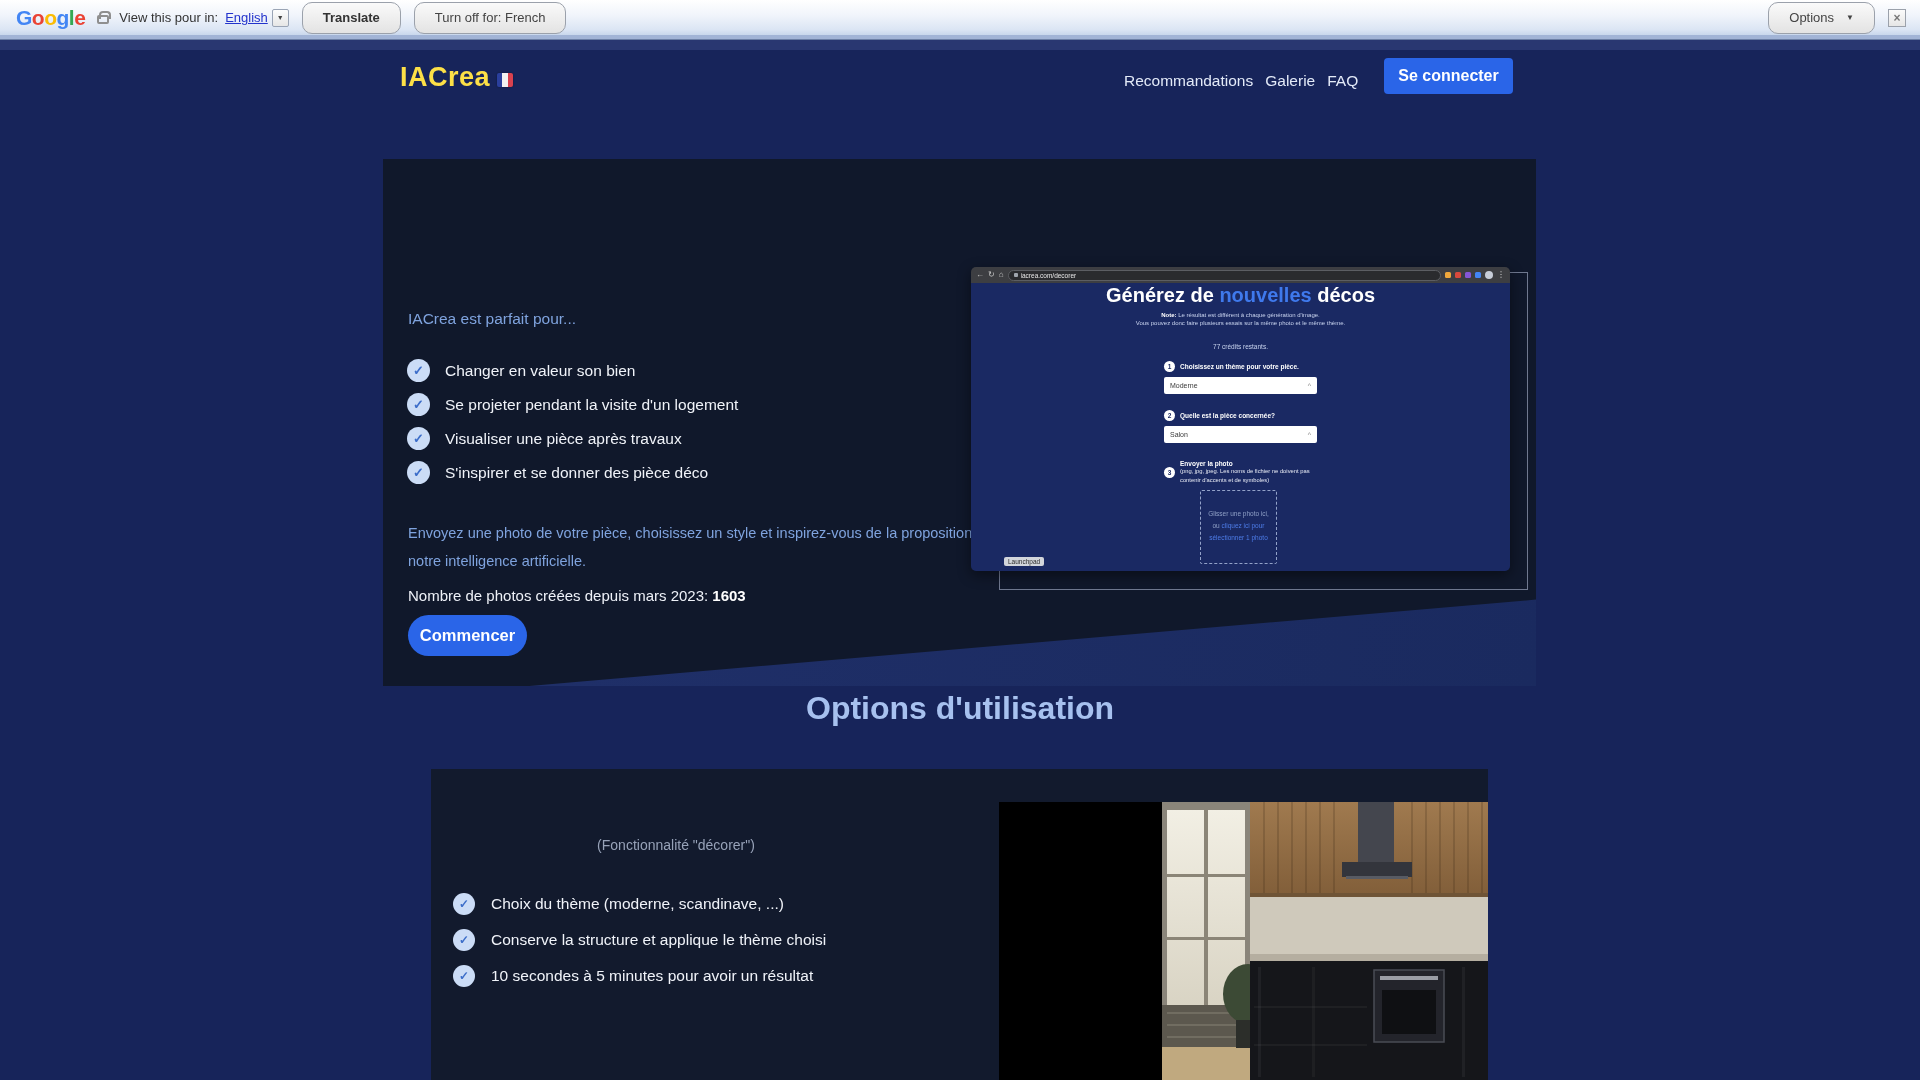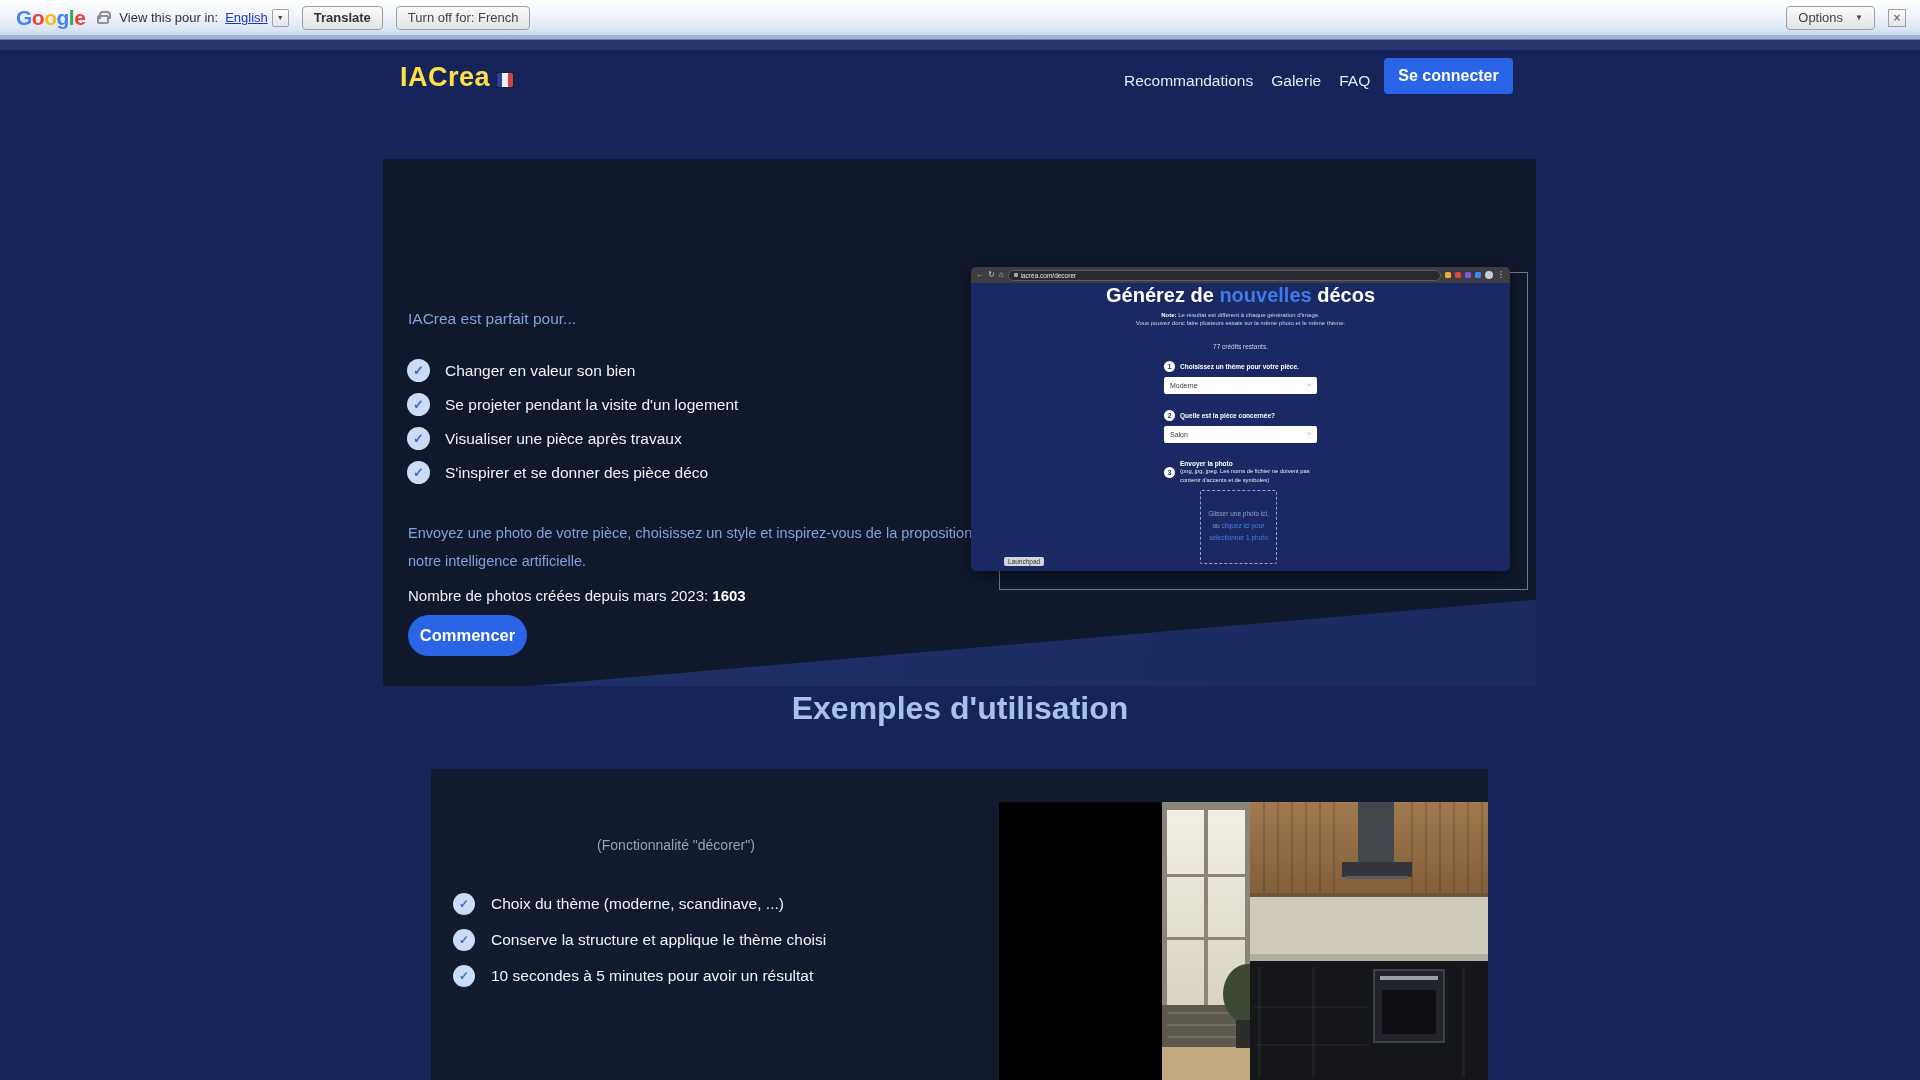--- a/index.html
+++ b/index.html
@@ -19,35 +19,35 @@
     display:flex; align-items:center; padding:0 10px; z-index:60;
   }
   .glogo { font-size:21px; font-weight:bold; letter-spacing:-0.5px; margin:0 10px 0 6px; display:flex; }
   .gt-lock { width:12px; height:9px; border:2px solid #8f8f8f; border-radius:2px; position:relative; margin:4px 10px 0 2px; }
   .gt-lock::before { content:""; position:absolute; width:8px; height:6px; border:2px solid #8f8f8f; border-bottom:none; border-radius:4px 4px 0 0; top:-6px; left:0; }
   .gt-label { font-size:13px; color:#333; margin-right:7px; }
   .gt-lang { font-size:13px; color:#2333cc; text-decoration:underline; cursor:pointer; }
   .gt-langbtn { width:17px; height:18px; margin-left:4px; border:1px solid #9aa4b5; border-radius:2px;
     background:linear-gradient(#fdfdfd,#e6e6e6); font-size:7px; color:#444;
     display:flex; align-items:center; justify-content:center; }
-  .gt-btn { height:24px; padding:0 11px; margin-left:13px; border:1px solid #9ba1ab; border-radius:4px;
+  .gt-btn { height:32px; padding:0 20px; margin-left:13px; border:1px solid #9ba1ab; border-radius:10px;
     background:linear-gradient(#fafafa,#e3e3e3); font-size:13px; color:#444;
     display:flex; align-items:center; gap:6px; white-space:nowrap; }
   .gt-btn.bold { font-weight:bold; color:#333; }
   .gt-right { margin-left:auto; display:flex; align-items:center; gap:13px; margin-right:4px; }
   .gt-close { width:18px; height:18px; border:1px solid #9ba1ab; background:linear-gradient(#fbfbfb,#e6e6e6);
     display:flex; align-items:center; justify-content:center; font-size:12px; font-weight:bold; color:#777; }
   .gt-arrow { font-size:8px; }
 
   
   .top-strip { position:absolute; left:0; top:39px; width:1920px; height:11px; background:#293771; }
   .logo { position:absolute; left:400px; top:62px; font-size:27px; font-weight:bold; color:#fde047; letter-spacing:0.5px; cursor:pointer; }
   .flag { position:absolute; left:497px; top:73px; width:16px; height:14px; border-radius:2px; overflow:hidden; display:flex; box-shadow:0 0 2px rgba(0,0,0,.4); }
   .flag i { flex:1; } .flag .b{background:#2a3f9d;} .flag .w{background:#f2f2f2;} .flag .r{background:#d8414f;}
-  .nav { position:absolute; left:1124px; top:72px; display:flex; gap:18px; font-size:15.5px; color:#e3eaf8; }
+  .nav { position:absolute; left:1124px; top:72px; display:flex; gap:12px; font-size:15.5px; color:#e3eaf8; }
   .nav span { cursor:pointer; }
   .btn-blue { background:#2a65e8; color:#fff; display:flex; align-items:center; justify-content:center; cursor:pointer; }
   .login { position:absolute; left:1384px; top:58px; width:129px; height:36px; border-radius:4px; font-size:16px; font-weight:bold; }
 
   
   .hero { position:absolute; left:383px; top:159px; width:1153px; height:527px; background:#10182b; }
   .hero-wedge { position:absolute; left:0; bottom:0; width:100%; height:90px;
     background:linear-gradient(100deg,#20306a,#1a2a5f);
     clip-path:polygon(12.7% 100%, 100% 4%, 100% 100%); }
   .hero h1 { position:absolute; left:25px; top:8px; font-size:37px; line-height:48px; font-weight:bold; color:#f2f5fa; }
@@ -245,21 +245,21 @@
           <span class="u-gray">ou </span><span class="u-link">cliquez ici pour</span><br>
           <span class="u-link">sélectionner 1 photo</span>
         </div>
       </div>
 
       <div class="launchpad">Launchpad</div>
     </div>
   </div>
 </div>
 
-<div class="section-title">Exemples d'utilisation</div>
+<div class="section-title">Options d'utilisation</div>
 
 <div class="card">
   <div class="card-sub">(Fonctionnalité "décorer")</div>
 
   <div class="card-list">
     <div class="crow">
       <span class="ccircle">✓</span>
       <span>Choix du thème (moderne, scandinave, ...)</span>
     </div>
     <div class="crow">

